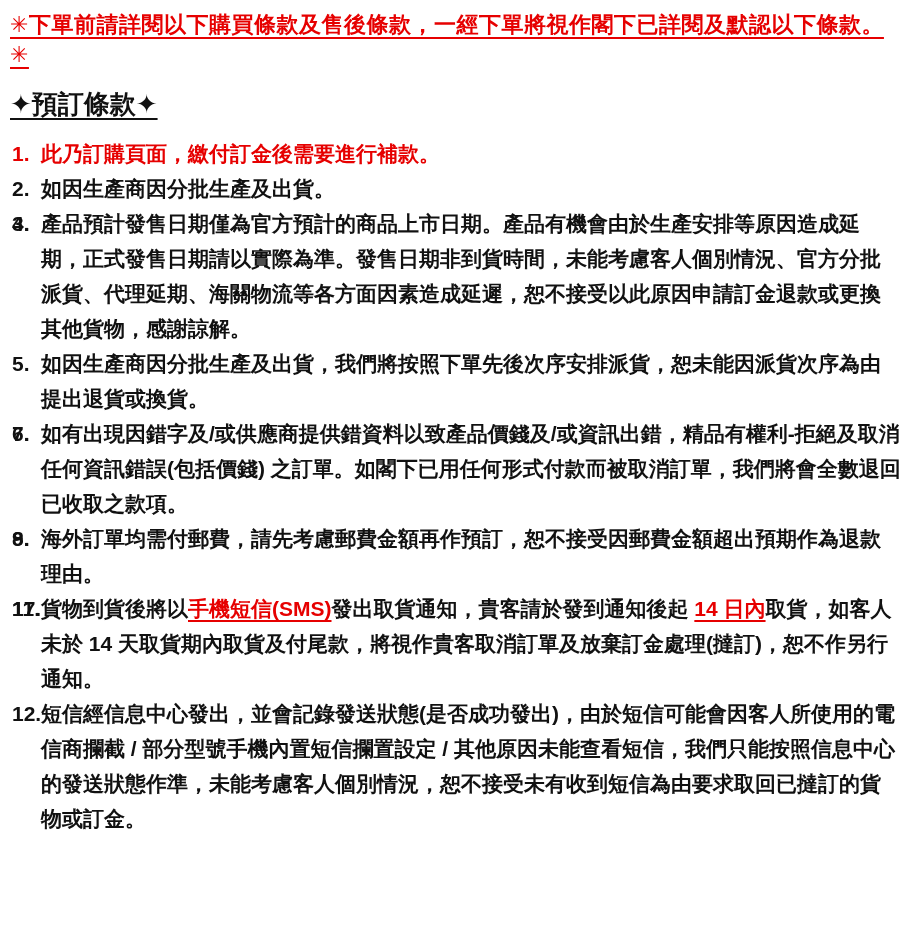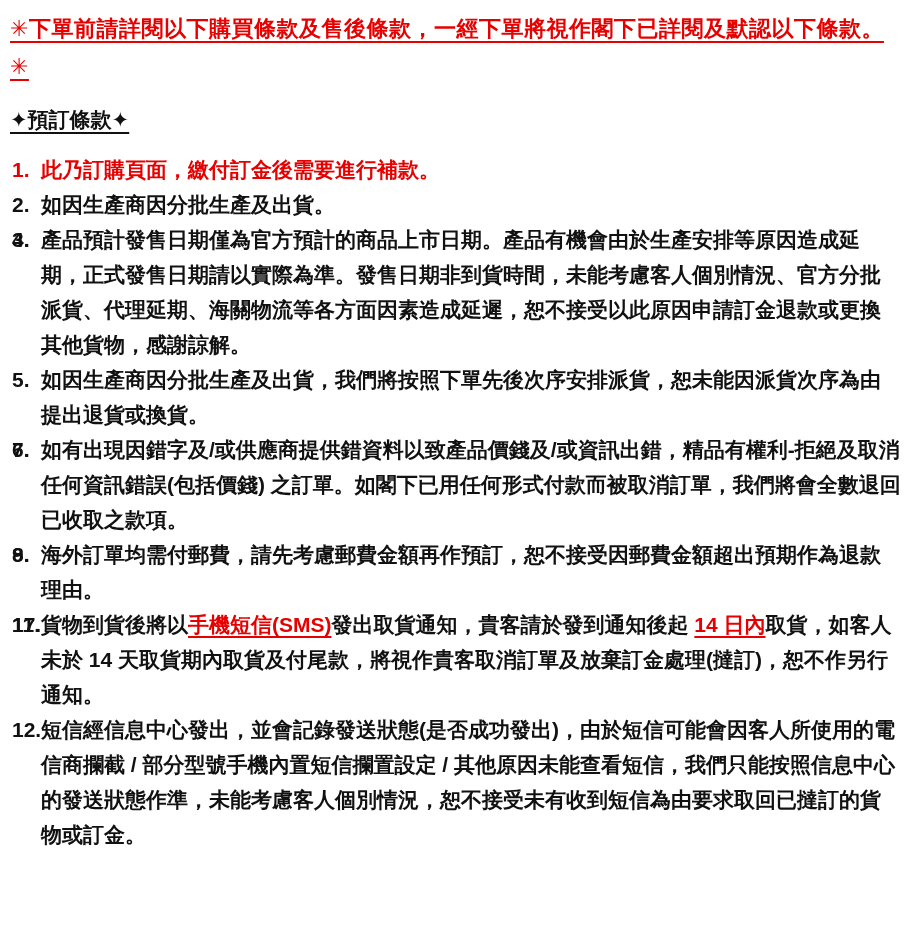--- a/index.html
+++ b/index.html
@@ -14,31 +14,31 @@
     font-weight: 700;
     color: var(--text_black, #111111);
   }
   .doc {
     padding: 8px 12px 10px 10px;
     font-size: 21px;
   }
   .top-notice {
     margin: 2px 0 20px 0;
     font-size: 22px;
-    line-height: 38px;
+    line-height: 30px;
     color: var(--accent_red, #e60000);
     text-decoration: underline;
     text-underline-offset: 5px;
     text-decoration-thickness: 2px;
     font-weight: 700;
     letter-spacing: 0.5px;
   }
   .section-title {
     margin: 0 0 18px 0;
-    font-size: 21px;
+    font-size: 26px;
     line-height: 28px;
     color: var(--text_black, #111111);
     text-decoration: underline;
     text-underline-offset: 5px;
     text-decoration-thickness: 2px;
     font-weight: 700;
   }
   .terms-list {
     line-height: 35px;
   }

